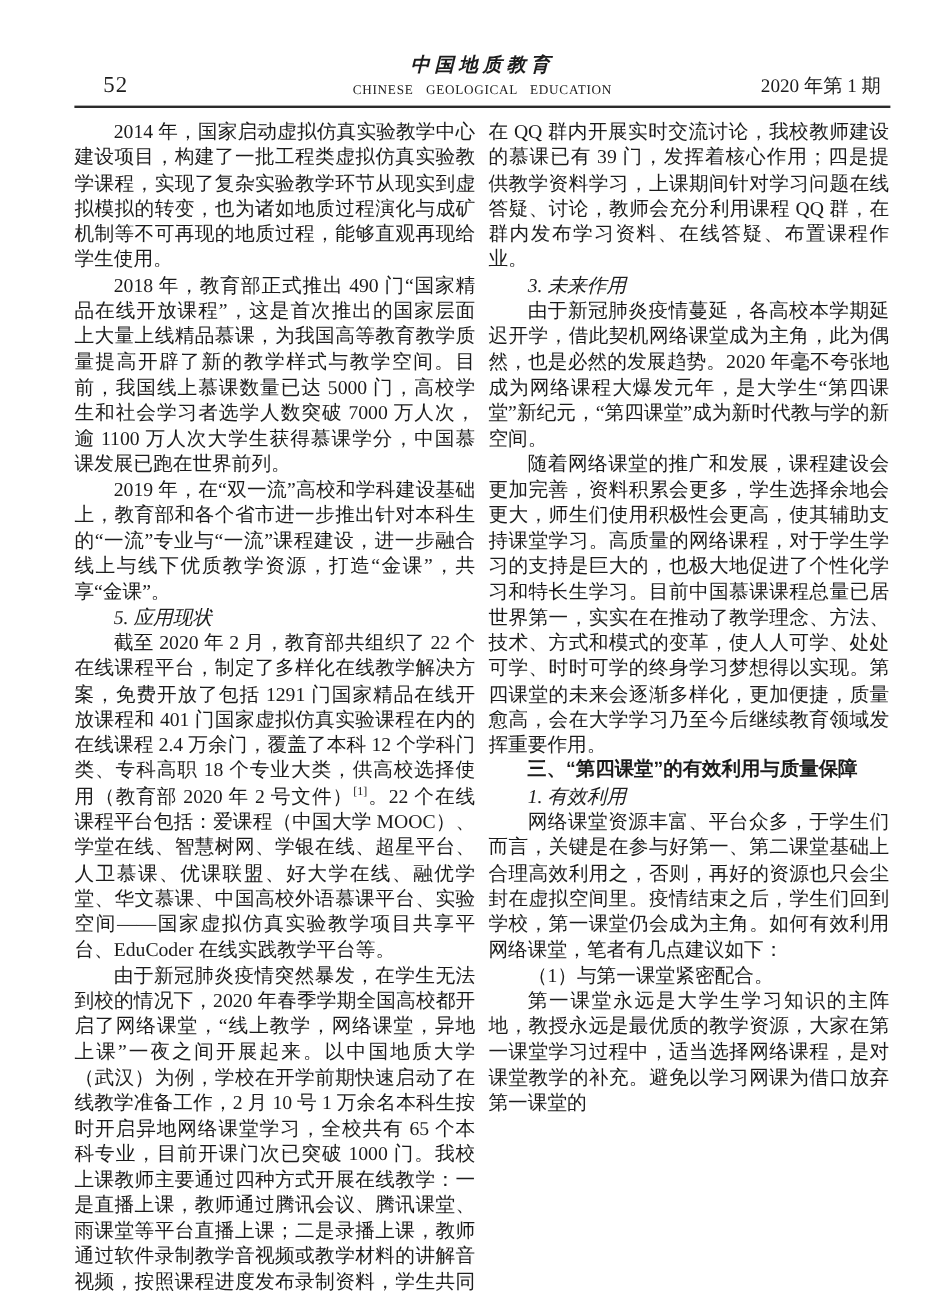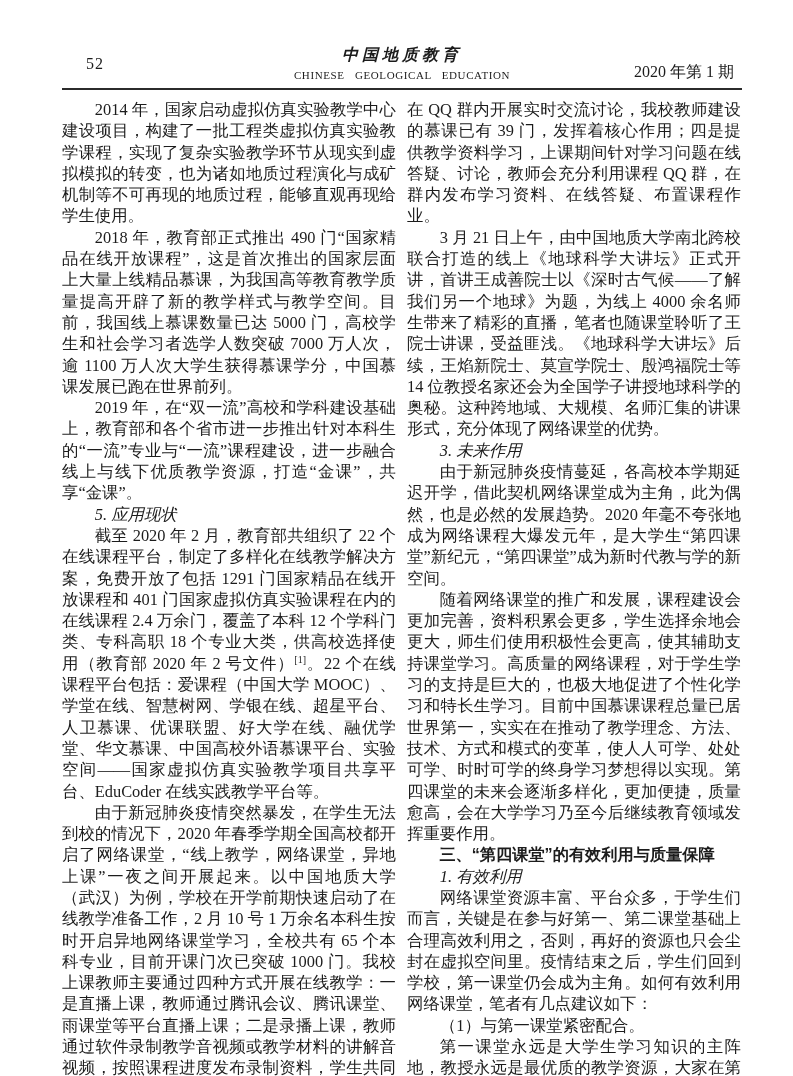--- a/index.html
+++ b/index.html
@@ -7,22 +7,22 @@
     position:relative;
     width:793px;height:1076px;
     background:#ffffff;
     color:#1c1c1c;
     font-family:"Liberation Serif","DejaVu Serif",serif;
     overflow:hidden;
   }
   
   .header{position:absolute;left:62px;top:36px;width:680px;height:48px;}
   .pagenum{
-    position:absolute;left:24px;bottom:11px;
-    font-size:16px;letter-spacing:1px;
+    position:absolute;left:24px;bottom:1px;
+    font-size:19px;letter-spacing:1px;
   }
   .hcenter{position:absolute;left:0;right:0;bottom:0;text-align:center;margin-top:36px;}
   .jzh{
     font-size:16px;font-weight:700;font-style:italic;
     letter-spacing:4px;line-height:20px;
   }
   .jen{
     font-size:11px;letter-spacing:0.6px;word-spacing:7px;
     line-height:18px;margin-top:1px;
   }
@@ -83,21 +83,20 @@
     <div class="col">
         <p class="para">2014 年，国家启动虚拟仿真实验教学中心建设项目，构建了一批工程类虚拟仿真实验教学课程，实现了复杂实验教学环节从现实到虚拟模拟的转变，也为诸如地质过程演化与成矿机制等不可再现的地质过程，能够直观再现给学生使用。</p>
         <p class="para">2018 年，教育部正式推出 490 门“国家精品在线开放课程”，这是首次推出的国家层面上大量上线精品慕课，为我国高等教育教学质量提高开辟了新的教学样式与教学空间。目前，我国线上慕课数量已达 5000 门，高校学生和社会学习者选学人数突破 7000 万人次，逾 1100 万人次大学生获得慕课学分，中国慕课发展已跑在世界前列。</p>
         <p class="para">2019 年，在“双一流”高校和学科建设基础上，教育部和各个省市进一步推出针对本科生的“一流”专业与“一流”课程建设，进一步融合线上与线下优质教学资源，打造“金课”，共享“金课”。</p>
         <p class="kai">5. 应用现状</p>
         <p class="para">截至 2020 年 2 月，教育部共组织了 22 个在线课程平台，制定了多样化在线教学解决方案，免费开放了包括 1291 门国家精品在线开放课程和 401 门国家虚拟仿真实验课程在内的在线课程 2.4 万余门，覆盖了本科 12 个学科门类、专科高职 18 个专业大类，供高校选择使用（教育部 2020 年 2 号文件）<sup class="fnref">[1]</sup>。22 个在线课程平台包括：爱课程（中国大学 MOOC）、学堂在线、智慧树网、学银在线、超星平台、人卫慕课、优课联盟、好大学在线、融优学堂、华文慕课、中国高校外语慕课平台、实验空间——国家虚拟仿真实验教学项目共享平台、EduCoder 在线实践教学平台等。</p>
         <p class="para">由于新冠肺炎疫情突然暴发，在学生无法到校的情况下，2020 年春季学期全国高校都开启了网络课堂，“线上教学，网络课堂，异地上课”一夜之间开展起来。以中国地质大学（武汉）为例，学校在开学前期快速启动了在线教学准备工作，2 月 10 号 1 万余名本科生按时开启异地网络课堂学习，全校共有 65 个本科专业，目前开课门次已突破 1000 门。我校上课教师主要通过四种方式开展在线教学：一是直播上课，教师通过腾讯会议、腾讯课堂、雨课堂等平台直播上课；二是录播上课，教师通过软件录制教学音视频或教学材料的讲解音视频，按照课程进度发布录制资料，学生共同在线观看，并在 QQ 群内进行交流讨论；三是观看 MOOC，教师指定 MOOC 课程，学生共同在线观看，利用网络平台的相关功能开展教学，或</p>
       </div>
     <div class="col">
         <p class="cont">在 QQ 群内开展实时交流讨论，我校教师建设的慕课已有 39 门，发挥着核心作用；四是提供教学资料学习，上课期间针对学习问题在线答疑、讨论，教师会充分利用课程 QQ 群，在群内发布学习资料、在线答疑、布置课程作业。</p>
-        <p class="para">3 月 21 日上午，由中国地质大学南北跨校联合打造的线上《地球科学大讲坛》正式开讲，首讲王成善院士以《深时古气候——了解我们另一个地球》为题，为线上 4000 余名师生带来了精彩的直播，笔者也随课堂聆听了王院士讲课，受益匪浅。《地球科学大讲坛》后续，王焰新院士、莫宣学院士、殷鸿福院士等 14 位教授名家还会为全国学子讲授地球科学的奥秘。这种跨地域、大规模、名师汇集的讲课形式，充分体现了网络课堂的优势。</p>
         <p class="kai">3. 未来作用</p>
         <p class="para">由于新冠肺炎疫情蔓延，各高校本学期延迟开学，借此契机网络课堂成为主角，此为偶然，也是必然的发展趋势。2020 年毫不夸张地成为网络课程大爆发元年，是大学生“第四课堂”新纪元，“第四课堂”成为新时代教与学的新空间。</p>
         <p class="para">随着网络课堂的推广和发展，课程建设会更加完善，资料积累会更多，学生选择余地会更大，师生们使用积极性会更高，使其辅助支持课堂学习。高质量的网络课程，对于学生学习的支持是巨大的，也极大地促进了个性化学习和特长生学习。目前中国慕课课程总量已居世界第一，实实在在推动了教学理念、方法、技术、方式和模式的变革，使人人可学、处处可学、时时可学的终身学习梦想得以实现。第四课堂的未来会逐渐多样化，更加便捷，质量愈高，会在大学学习乃至今后继续教育领域发挥重要作用。</p>
         <p class="boldhead">三、“第四课堂”的有效利用与质量保障</p>
         <p class="kai">1. 有效利用</p>
         <p class="para">网络课堂资源丰富、平台众多，于学生们而言，关键是在参与好第一、第二课堂基础上合理高效利用之，否则，再好的资源也只会尘封在虚拟空间里。疫情结束之后，学生们回到学校，第一课堂仍会成为主角。如何有效利用网络课堂，笔者有几点建议如下：</p>
         <p class="para">（1）与第一课堂紧密配合。</p>
         <p class="para">第一课堂永远是大学生学习知识的主阵地，教授永远是最优质的教学资源，大家在第一课堂学习过程中，适当选择网络课程，是对课堂教学的补充。避免以学习网课为借口放弃第一课堂的</p>
       </div>
   </div>

